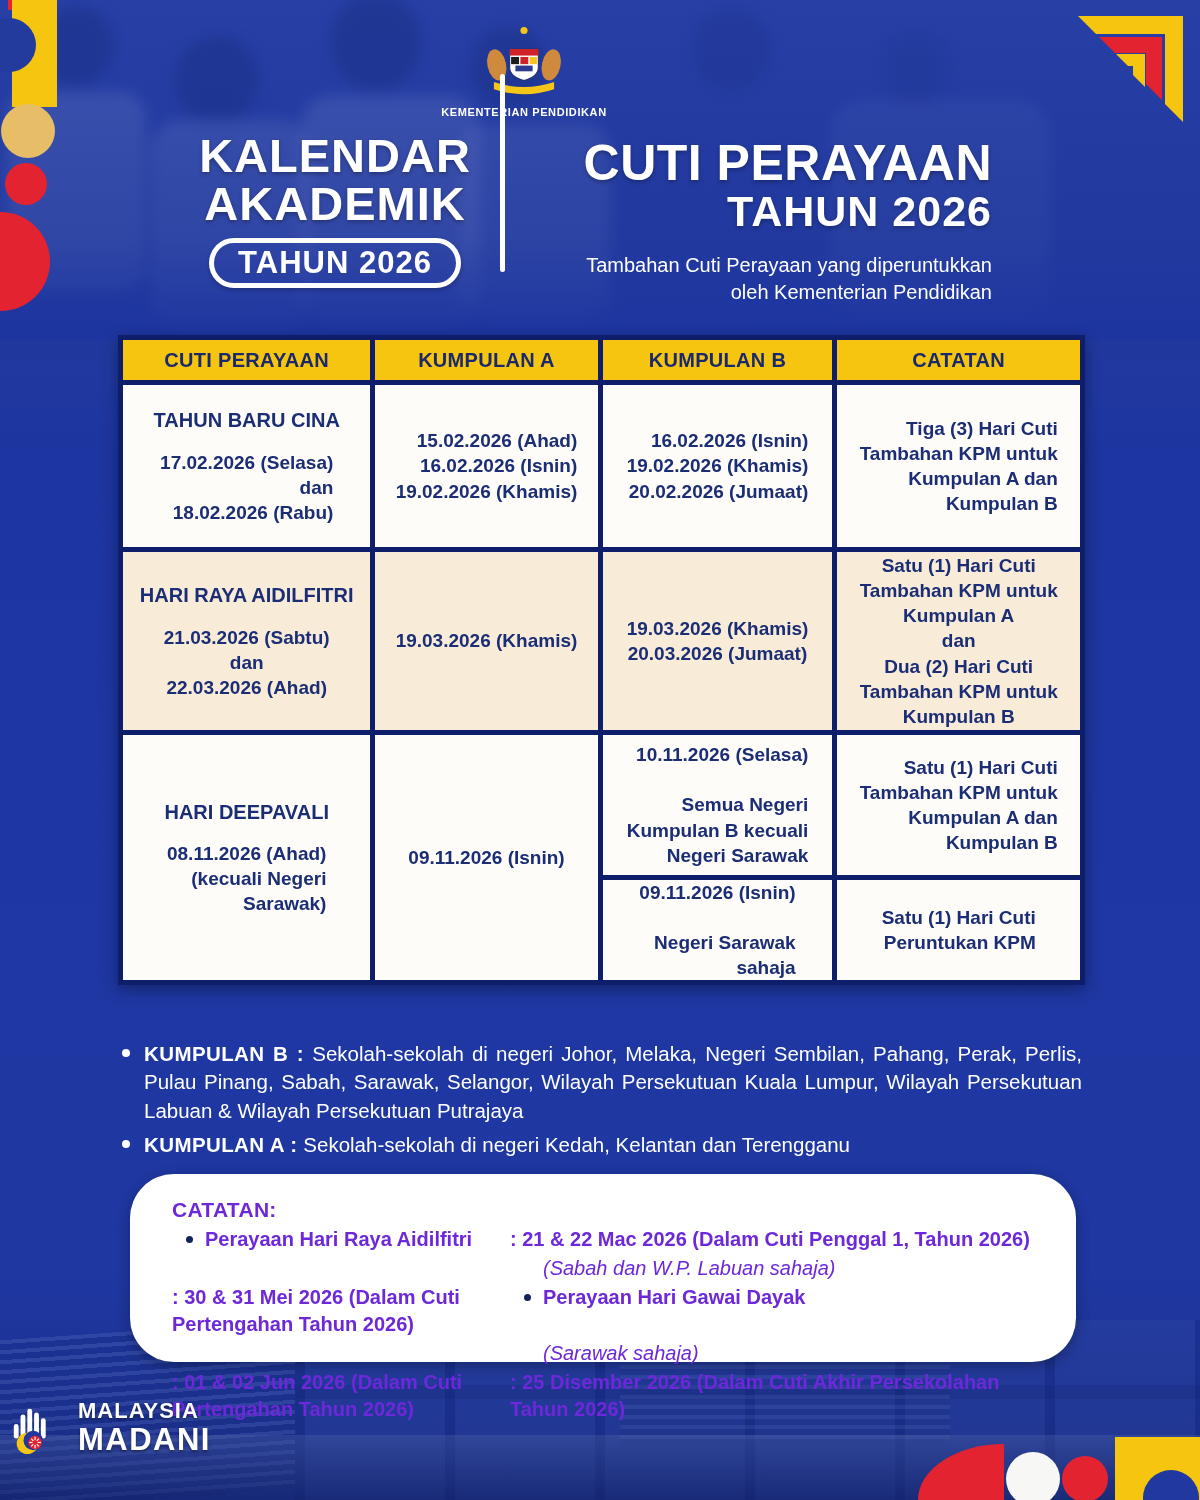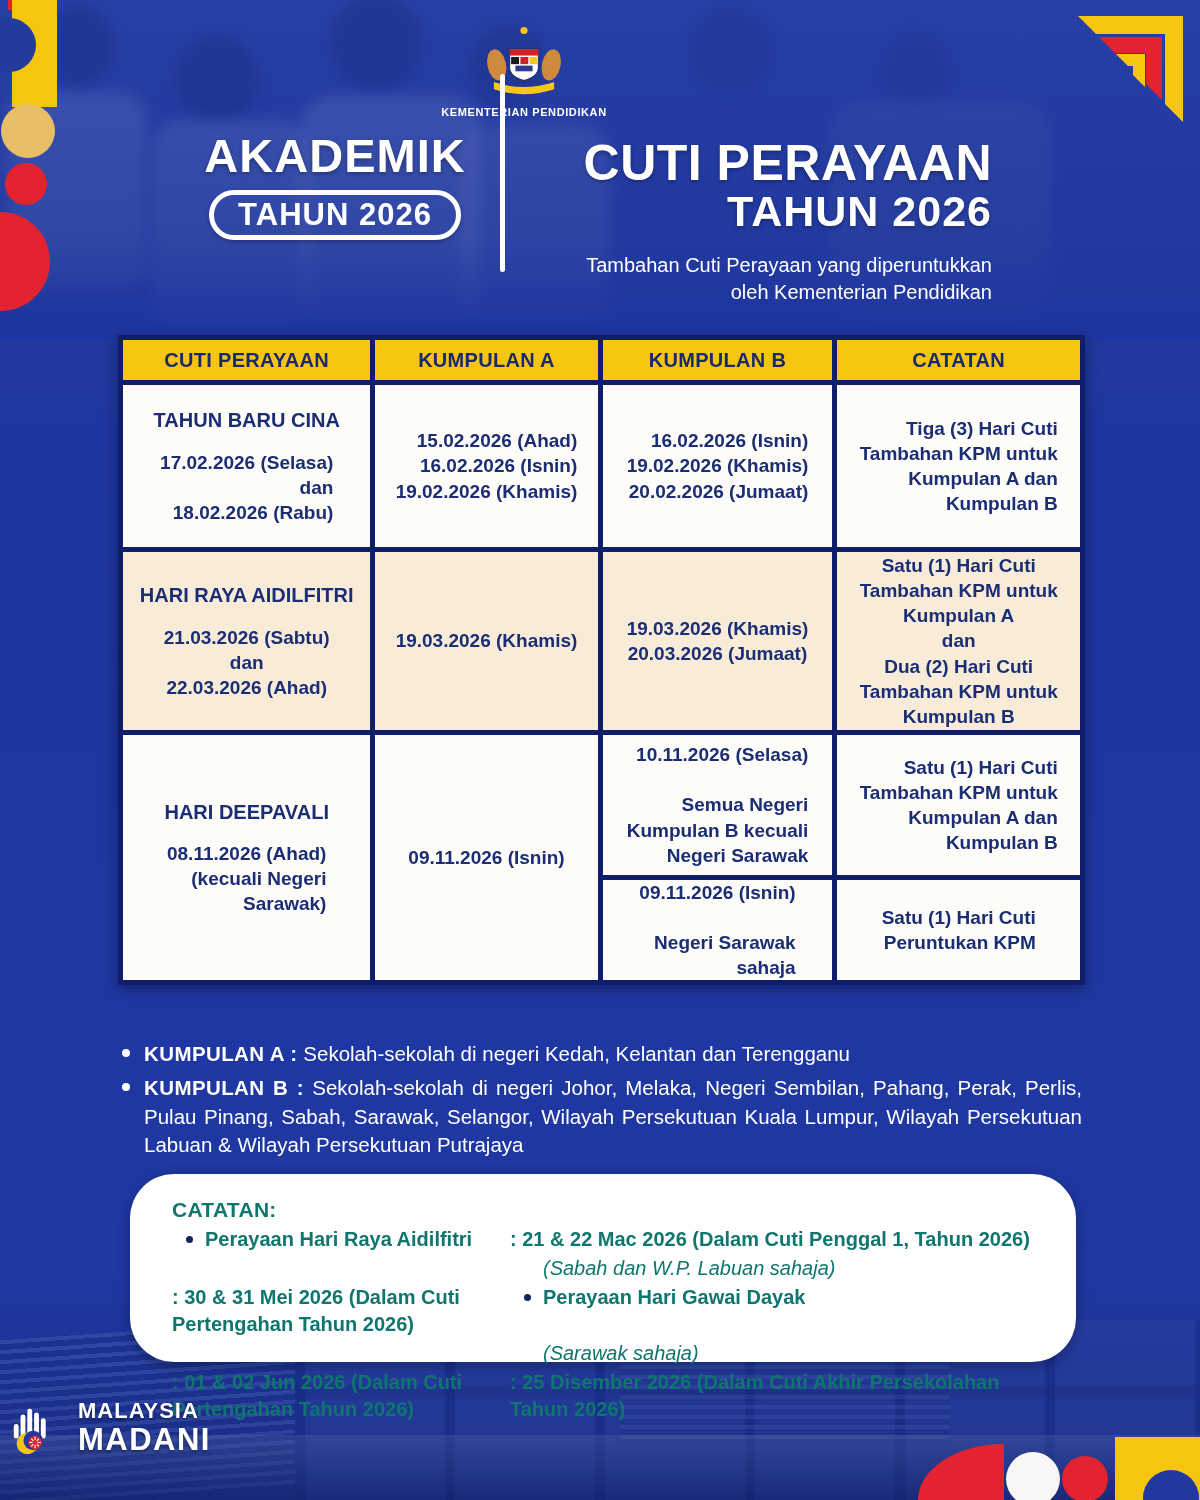--- a/index.html
+++ b/index.html
@@ -69,21 +69,21 @@
 
   
   .notes{position:absolute;left:120px;top:1040px;width:962px;color:#fff;}
   .note-item{display:flex;margin-bottom:6px;}
   .note-dot{flex:0 0 auto;width:8px;height:8px;border-radius:50%;background:#fff;margin:9px 14px 0 2px;}
   .note-text{font-size:20.5px;line-height:1.38;text-align:justify;}
   .note-text b{font-weight:800;letter-spacing:.4px;}
 
   
   .catatan-box{position:absolute;left:130px;top:1174px;width:946px;height:188px;background:#fff;
-    border-radius:44px;padding:24px 42px;box-sizing:border-box;color:#0f766e;box-shadow:0 4px 14px rgba(0,0,0,.3);}
+    border-radius:44px;padding:24px 42px;box-sizing:border-box;color:#6d28d9;box-shadow:0 4px 14px rgba(0,0,0,.3);}
   .cat-title{font-size:21px;font-weight:800;letter-spacing:.3px;margin-bottom:4px;}
   .cat-grid{display:grid;grid-template-columns:330px 1fr;column-gap:8px;row-gap:2px;
     font-size:20px;font-weight:600;line-height:1.35;}
   .cat-label{display:flex;align-items:flex-start;}
   .cat-dot{flex:0 0 auto;width:7px;height:7px;border-radius:50%;background:#13235e;margin:10px 12px 0 14px;}
   .cat-sub{font-style:italic;font-weight:500;padding-left:33px;}
   .cat-value{font-weight:600;}
 
   
   .madani{position:absolute;left:8px;top:1398px;width:1200px;display:flex;align-items:center;justify-content:flex-start;gap:12px;}
@@ -155,20 +155,21 @@
       <rect x="42" y="45" width="11" height="10" fill="#1c1c1c"></rect>
       <rect x="55" y="45" width="11" height="10" fill="#d12128"></rect>
       <rect x="68" y="45" width="10" height="10" fill="#f5c518"></rect>
       <rect x="48" y="57" width="24" height="8" fill="#2b3c8f"></rect>
       <path d="M18,80 Q60,94 102,80 L102,90 Q60,104 18,90 Z" fill="#f5c518"></path>
     </svg>
     <div class="ministry-label" data-bind="header.ministry_label">KEMENTERIAN PENDIDIKAN</div>
   </div>
 
   <div class="header-left">
+    <div class="hl-line" data-bind="header.left_title_line1">KALENDAR</div>
     <div class="hl-line" data-bind="header.left_title_line2">AKADEMIK</div>
     <div class="badge-pill" data-bind="header.left_badge">TAHUN 2026</div>
   </div>
 
   <div class="header-divider"></div>
 
   <div class="header-right">
     <div class="hr-line1" data-bind="header.right_title_line1">CUTI PERAYAAN</div>
     <div class="hr-line2" data-bind="header.right_title_line2">TAHUN 2026</div>
     <div class="hr-sub" data-bind="header.right_subtitle">Tambahan Cuti Perayaan yang diperuntukkan
@@ -235,25 +236,25 @@
 
 Negeri Sarawak
 sahaja</div>
     <div class="td bg-white g-c4 g-r5" data-bind="table.rows.hari_deepavali.sub2.catatan">Satu (1) Hari Cuti
 Peruntukan KPM</div>
   </div>
 
   <div class="notes">
     <div class="note-item">
       <span class="note-dot"></span>
-      <div class="note-text"><b data-bind="kumpulan_notes.0.label">KUMPULAN A :</b> <span data-bind="kumpulan_notes.0.text">Sekolah-sekolah di negeri Kedah, Kelantan dan Terengganu</span></div>
+      <div class="note-text"><b data-bind="kumpulan_notes.1.label">KUMPULAN B :</b> <span data-bind="kumpulan_notes.1.text">Sekolah-sekolah di negeri Johor, Melaka, Negeri Sembilan, Pahang, Perak, Perlis, Pulau Pinang, Sabah, Sarawak, Selangor, Wilayah Persekutuan Kuala Lumpur, Wilayah Persekutuan Labuan &amp; Wilayah Persekutuan Putrajaya</span></div>
     </div>
     <div class="note-item">
       <span class="note-dot"></span>
-      <div class="note-text"><b data-bind="kumpulan_notes.1.label">KUMPULAN B :</b> <span data-bind="kumpulan_notes.1.text">Sekolah-sekolah di negeri Johor, Melaka, Negeri Sembilan, Pahang, Perak, Perlis, Pulau Pinang, Sabah, Sarawak, Selangor, Wilayah Persekutuan Kuala Lumpur, Wilayah Persekutuan Labuan &amp; Wilayah Persekutuan Putrajaya</span></div>
+      <div class="note-text"><b data-bind="kumpulan_notes.0.label">KUMPULAN A :</b> <span data-bind="kumpulan_notes.0.text">Sekolah-sekolah di negeri Kedah, Kelantan dan Terengganu</span></div>
     </div>
   </div>
 
   <div class="catatan-box">
     <div class="cat-title" data-bind="catatan_box.title">CATATAN:</div>
     <div class="cat-grid">
       <div class="cat-label">
           <span class="cat-dot"></span>
           <span data-bind="catatan_box.items.0.label">Perayaan Hari Raya Aidilfitri</span>
         </div>

